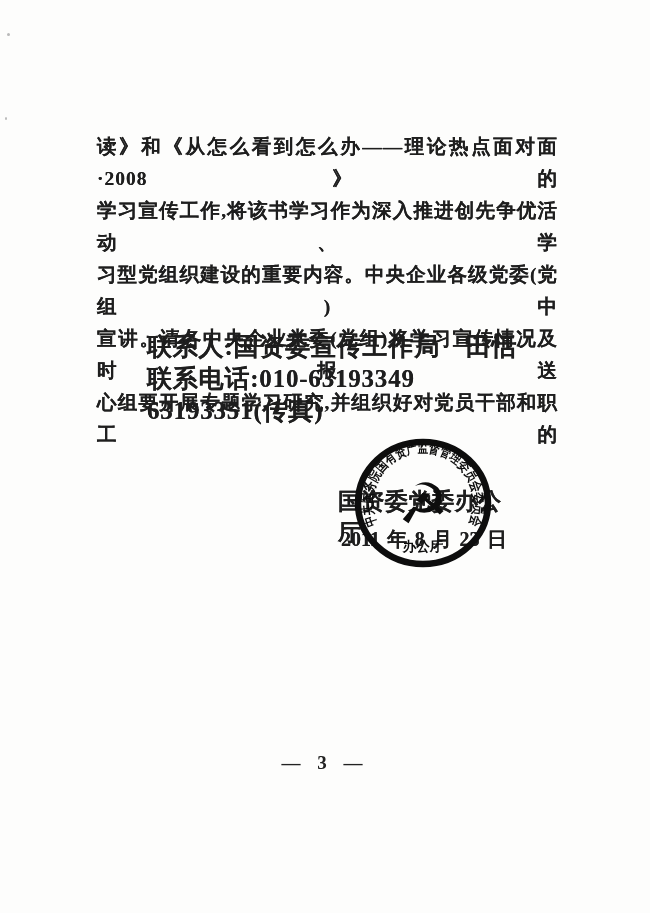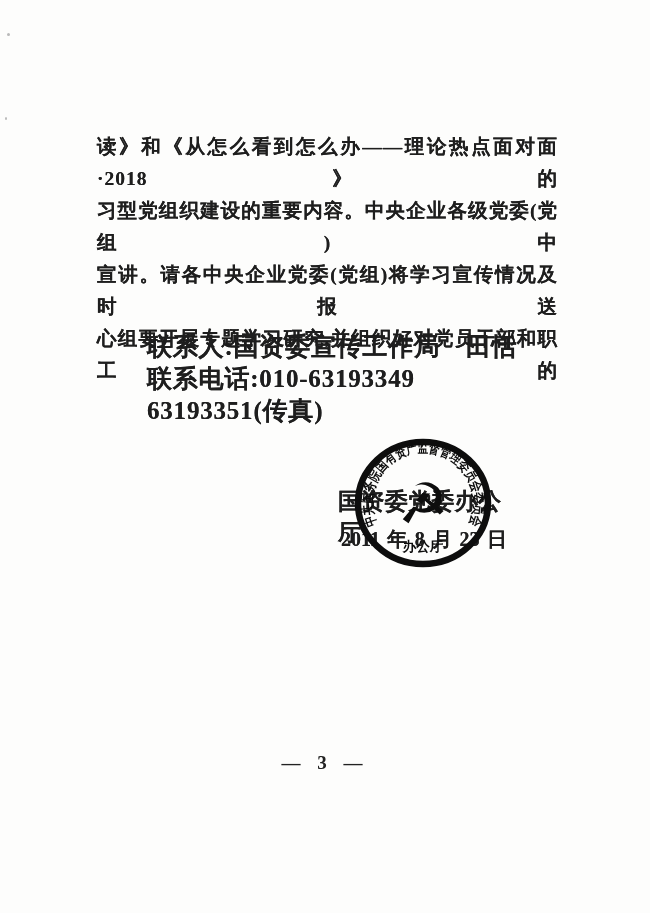--- a/index.html
+++ b/index.html
@@ -83,21 +83,22 @@
 </style>
 </head>
 <body>
 
 <div class="page">
 
   <span class="speck s1"></span>
   <span class="speck s2"></span>
 
   <div class="body-text">
-    <div class="ln just">读》和《从怎么看到怎么办——理论热点面对面·2018》的</div>
+    <div class="ln just">读》和《从怎么看到怎么办——理论热点面对面·2008》的</div>
+    <div class="ln just">学习宣传工作,将该书学习作为深入推进创先争优活动、学</div>
     <div class="ln just">习型党组织建设的重要内容。中央企业各级党委(党组)中</div>
     <div class="ln just">宣讲。请各中央企业党委(党组)将学习宣传情况及时报送</div>
     <div class="ln just">心组要开展专题学习研究,并组织好对党员干部和职工的</div>
   </div>
 
   <div class="contact">
     <div class="ln">联系人:国资委宣传工作局　田恬</div>
     <div class="ln">联系电话:010-63193349　63193351(传真)</div>
   </div>
 

